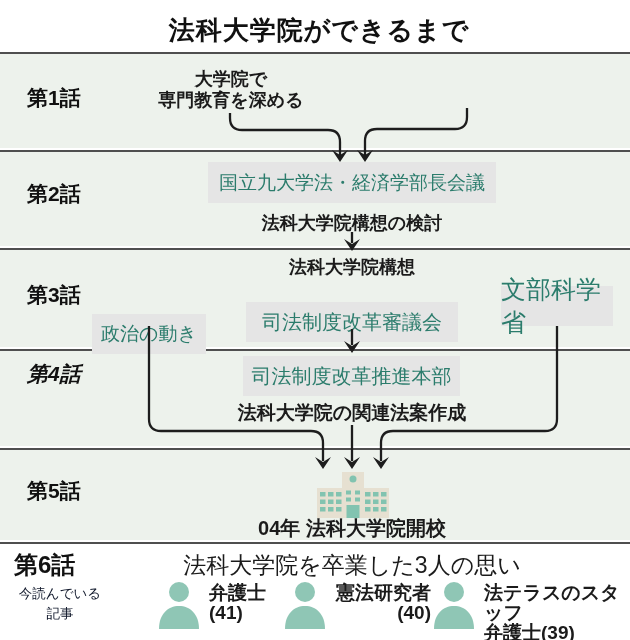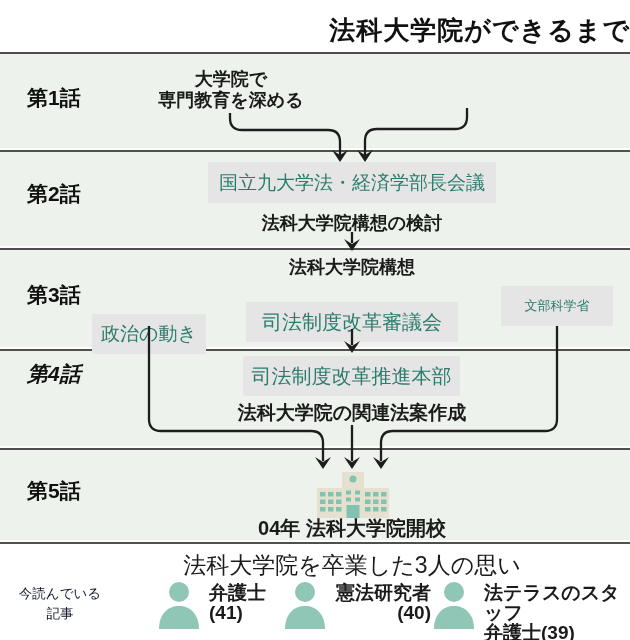--- a/index.html
+++ b/index.html
@@ -3,21 +3,21 @@
 <meta charset="utf-8">
 <style>
   html,body{margin:0;padding:0;background:#ffffff;}
   #canvas{
     position:relative;width:630px;height:640px;overflow:hidden;background:#ffffff;
     font-family:"Liberation Sans","DejaVu Sans",sans-serif;color:#1b1b1b;
   }
   *{box-sizing:border-box;}
   .abs{position:absolute;}
   .title{
-    left:0;top:13px;width:630px;text-align:right;
+    left:0;top:13px;width:630px;text-align:center;
     font-size:26px;font-weight:800;letter-spacing:1px;color:#111;padding-left:8px;
   }
   .band{
     left:0;width:630px;background:#edf2ec;
     border-top:2px solid #4f4f4f;box-shadow:0 -2px 0 0 #ffffff;
   }
   .b1{top:52px;height:98px;}
   .b2{top:150px;height:98px;}
   .b3{top:248px;height:101px;}
   .b4{top:349px;height:99px;}
@@ -39,21 +39,21 @@
   .srcR{left:367px;top:83px;width:200px;}
   .tealbox{
     display:flex;align-items:center;justify-content:center;
     background:#e5e5e5;color:#2b7c6c;font-weight:400;
   }
   .box2{left:208px;top:162px;width:288px;height:41px;font-size:19px;}
   .cap2{left:202px;top:211px;width:300px;}
   .head3{left:202px;top:255px;width:300px;}
   .box3a{left:92px;top:286px;width:114px;height:40px;font-size:19px;margin-top:28px;}
   .box3b{left:246px;top:286px;width:212px;height:40px;font-size:20px;margin-top:16px;}
-  .box3c{left:501px;top:286px;width:112px;height:40px;font-size:13px;}
+  .box3c{left:501px;top:286px;width:112px;height:40px;font-size:25px;}
   .box4{left:243px;top:356px;width:217px;height:40px;font-size:20px;}
   .cap4{left:177px;top:400px;width:350px;font-size:19px;}
   .bldg{left:315px;top:471px;width:76px;height:48px;}
   .cap5{left:177px;top:515px;width:350px;font-size:20px;}
   .head6{left:177px;top:550px;width:350px;font-size:23px;font-weight:400;}
   .person{width:48px;height:48px;top:581px;}
   .p1{left:155px;} .p2{left:281px;} .p3{left:430px;}
   .plabel{top:583px;font-size:19px;font-weight:700;line-height:20px;white-space:pre-line;color:#1b1b1b;}
   .pl1{left:209px;} .pl2{left:336px;text-align:right;} .pl3{left:484px;}
   .overlay{left:0;top:0;pointer-events:none;}
@@ -70,20 +70,21 @@
   <div class="abs band b5"></div>
   <div class="abs band b6"></div>
 
   <div class="abs title">法科大学院ができるまで</div>
 
   <div class="abs ep ep1">第1話</div>
   <div class="abs ep ep2">第2話</div>
   <div class="abs ep ep3">第3話</div>
   <div class="abs ep ep4">第4話</div>
   <div class="abs ep ep5">第5話</div>
+  <div class="abs ep ep6">第6話</div>
   <div class="abs subnote">今読んでいる
 記事</div>
 
   <div class="abs plain srcL">大学院で
 専門教育を深める</div>
 
   <div class="abs tealbox box2">国立九大学法・経済学部長会議</div>
   <div class="abs plain cap2">法科大学院構想の検討</div>
 
   <div class="abs plain head3">法科大学院構想</div>

